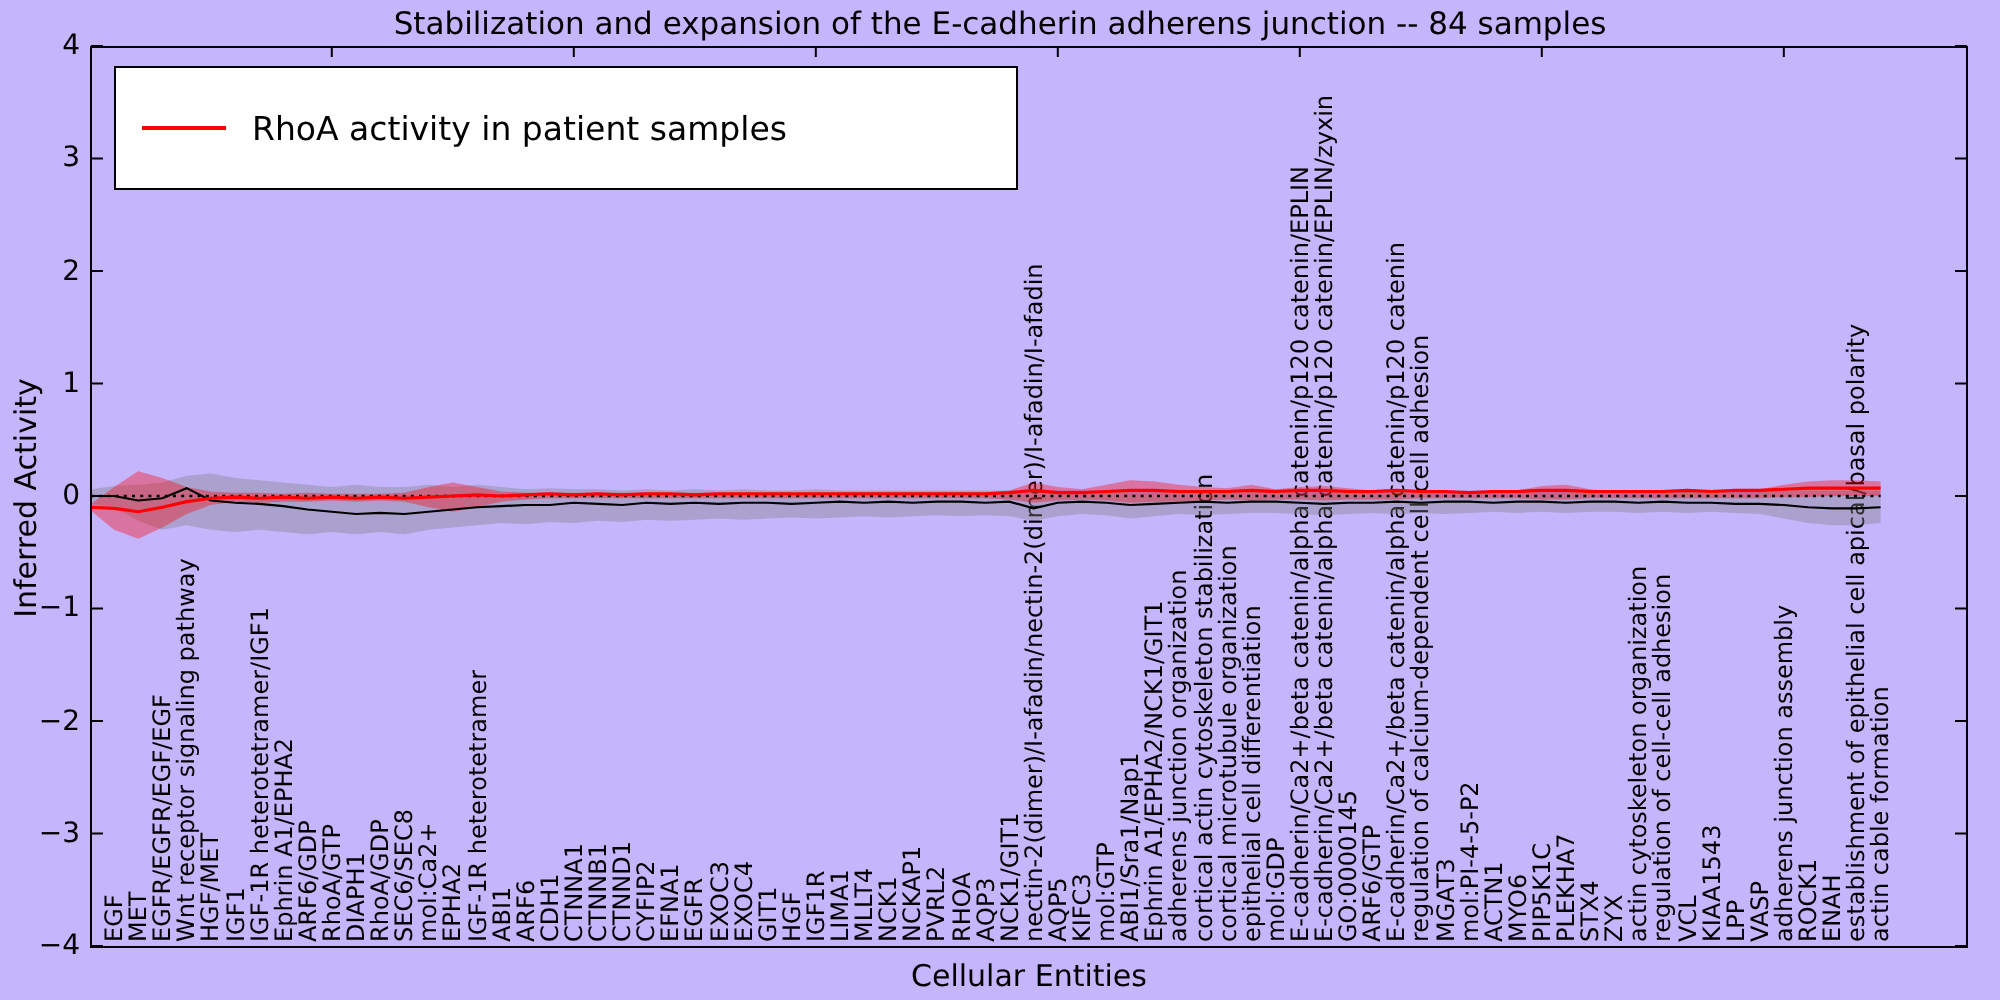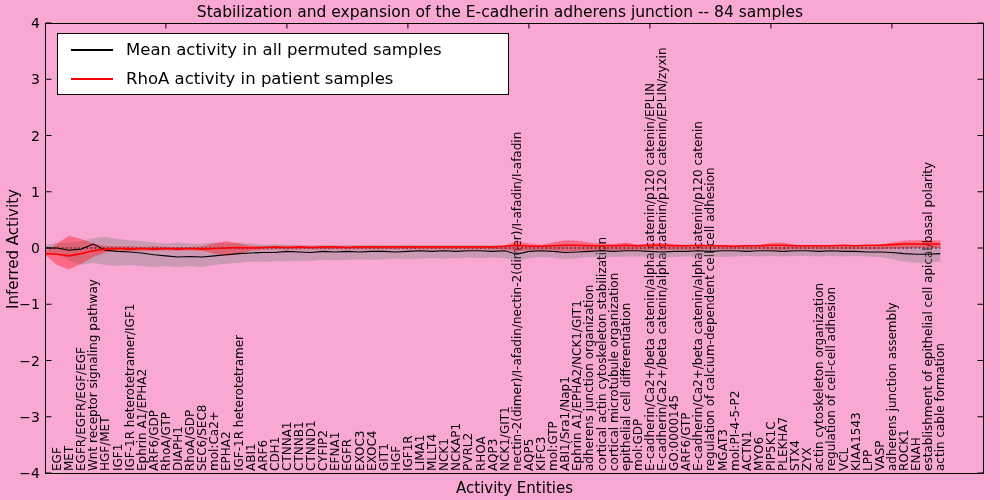--- a/index.html
+++ b/index.html
@@ -1,17 +1,17 @@
 <!DOCTYPE html>
 <html><head>
 <meta charset="utf-8">
 <style>
   html,body{margin:0;padding:0;background:#ffffff;}
   .figure{
-    position:relative;width:1000px;height:500px;background:#f9a8d4;
+    position:relative;width:1000px;height:500px;background:#c4b5fd;
     font-family:"DejaVu Sans","Liberation Sans",sans-serif;color:#000;
     overflow:hidden;
   }
   .title{
     position:absolute;left:0;top:3px;width:1000px;text-align:center;
     font-size:15.5px;white-space:nowrap;
   }
   .ylabel{
     position:absolute;left:-97px;top:240px;width:220px;text-align:center;
     font-size:15px;transform:rotate(-90deg);transform-origin:center center;
@@ -39,21 +39,21 @@
   .legend-label{margin-left:13px;font-size:16.5px;white-space:nowrap;}
 </style>
 </head>
 <body>
 
 <div class="figure">
 
   <div class="title">Stabilization and expansion of the E-cadherin adherens junction -- 84 samples</div>
 
   <div class="ylabel">Inferred Activity</div>
-  <div class="xlabel">Activity Entities</div>
+  <div class="xlabel">Cellular Entities</div>
 
   <div id="yticks">
       <div class="ytick" style="top: 16px;">4</div>
       <div class="ytick" style="top: 72.25px;">3</div>
       <div class="ytick" style="top: 128.5px;">2</div>
       <div class="ytick" style="top: 184.75px;">1</div>
       <div class="ytick" style="top: 241px;">0</div>
       <div class="ytick" style="top: 297.25px;">−1</div>
       <div class="ytick" style="top: 353.5px;">−2</div>
       <div class="ytick" style="top: 409.75px;">−3</div>
@@ -165,22 +165,18 @@
       <line x1="286.9" y1="23.5" x2="286.9" y2="28.5" stroke="#000" stroke-width="1"></line>
       <line x1="407.9" y1="23.5" x2="407.9" y2="28.5" stroke="#000" stroke-width="1"></line>
       <line x1="528.9" y1="23.5" x2="528.9" y2="28.5" stroke="#000" stroke-width="1"></line>
       <line x1="649.9" y1="23.5" x2="649.9" y2="28.5" stroke="#000" stroke-width="1"></line>
       <line x1="770.9" y1="23.5" x2="770.9" y2="28.5" stroke="#000" stroke-width="1"></line>
       <line x1="891.9" y1="23.5" x2="891.9" y2="28.5" stroke="#000" stroke-width="1"></line>
     </svg>
 
   <div class="legend">
     <div class="legend-row">
-      <div class="legend-line" style="border-top-color: rgb(0, 0, 0);"></div>
-      <div class="legend-label">Mean activity in all permuted samples</div>
-    </div>
-    <div class="legend-row">
       <div class="legend-line" style="border-top-color: rgb(255, 0, 0);"></div>
       <div class="legend-label">RhoA activity in patient samples</div>
     </div>
   </div>
 
 </div>
 
 </body></html>

